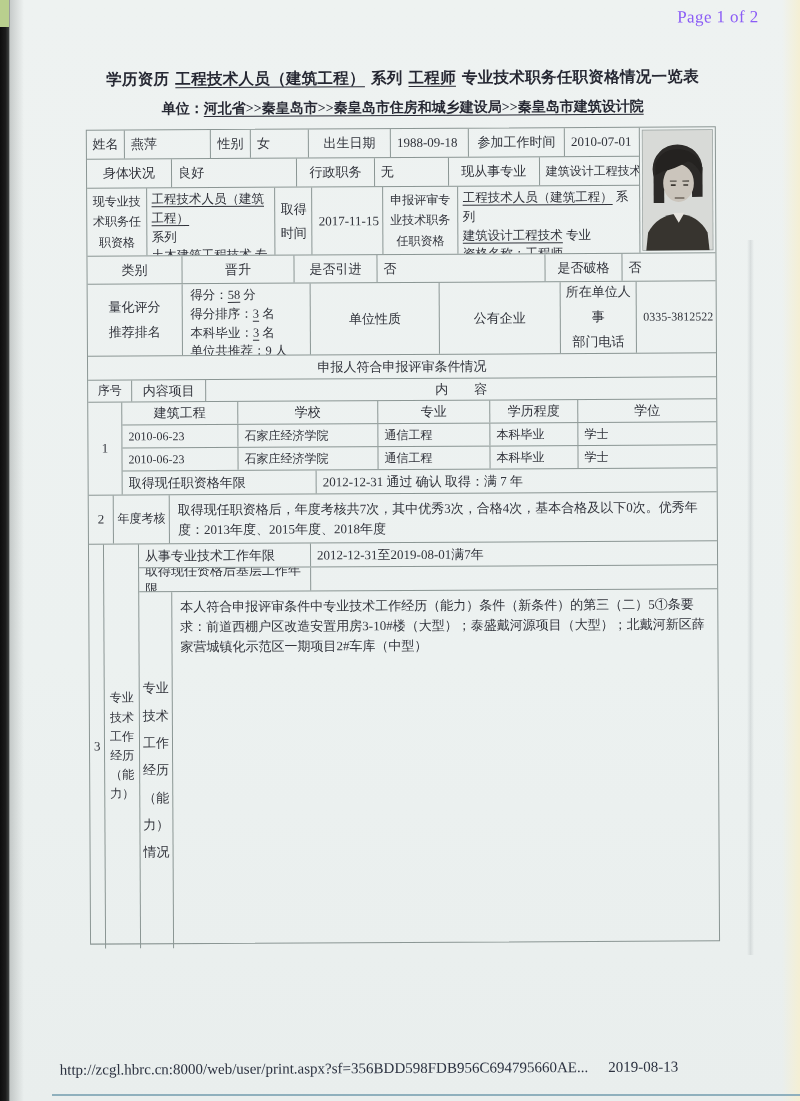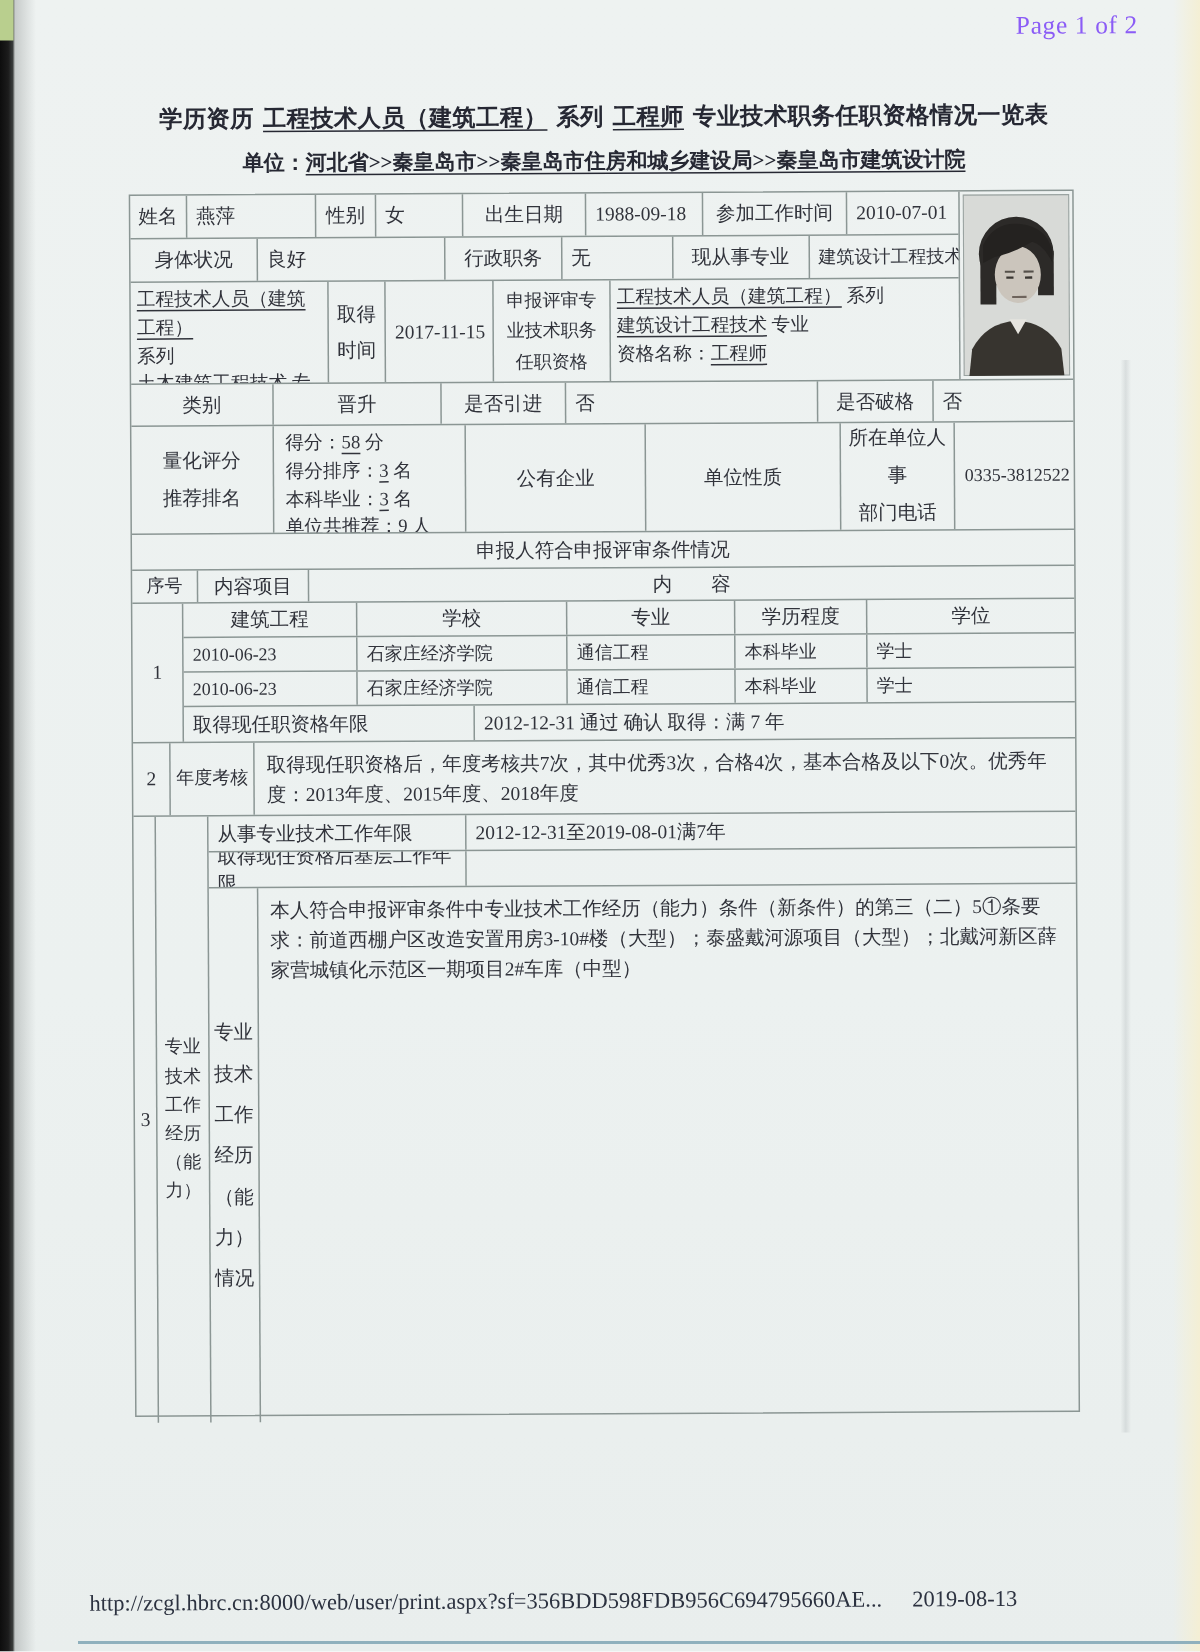--- a/index.html
+++ b/index.html
@@ -112,20 +112,21 @@
         </div>
         <div class="r rB">
           <div class="c" style="width:90px">身体状况</div>
           <div class="c lft" style="width:132px">良好</div>
           <div class="c" style="width:82px">行政职务</div>
           <div class="c lft" style="width:78px">无</div>
           <div class="c" style="width:96px">现从事专业</div>
           <div class="c lft nowrap nr grow small">建筑设计工程技术</div>
         </div>
         <div class="r rC">
+          <div class="c small" style="width:62px;line-height:1.7">现专业技术职务任职资格</div>
           <div class="c lft top" style="width:132px;padding:0">
             <div class="qual-lines">
               <span><span class="u">工程技术人员（建筑工程）</span></span>
               <span>系列</span>
               <span><span class="u">土木建筑工程技术</span><span> 专业</span></span>
 
             </div>
           </div>
           <div class="c" style="width:38px;line-height:1.8">取得时间</div>
           <div class="c lft nowrap" style="width:72px">2017-11-15</div>
@@ -174,22 +175,22 @@
         <span>推荐排名</span></span>
       </div>
       <div class="c top" style="width:129px;padding:0;justify-content:flex-start">
         <div class="score-lines">
           <div><span>得分：</span><span class="u">58</span><span> 分</span></div>
           <div><span>得分排序：</span><span class="u">3</span><span> 名</span></div>
           <div><span>本科毕业：</span><span class="u">3</span><span> 名</span></div>
           <div><span>单位共推荐：</span><span class="u">9</span><span> 人</span></div>
         </div>
       </div>
+      <div class="c" style="width:130px">单位性质</div>
       <div class="c" style="width:121px">公有企业</div>
-      <div class="c" style="width:130px">单位性质</div>
       <div class="c" style="width:77px;line-height:1.9">
         <span><span>所在单位人事</span><br>
         <span>部门电话</span></span>
       </div>
       <div class="c lft nowrap nr grow small">0335-3812522</div>
     </div>
 
     <div class="r rF">
       <div class="c nr grow">申报人符合申报评审条件情况</div>
     </div>

